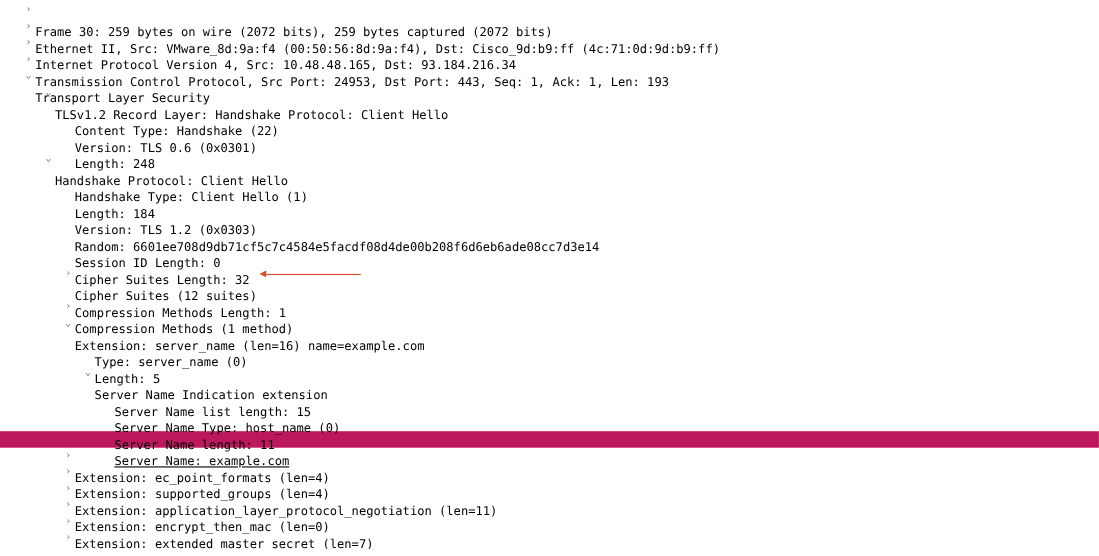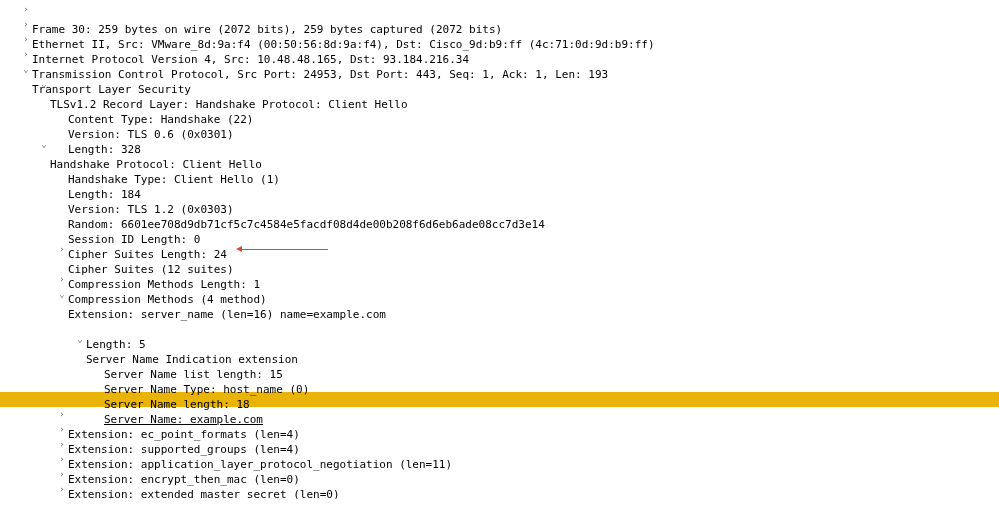--- a/index.html
+++ b/index.html
@@ -1,20 +1,20 @@
 <!DOCTYPE html>
 <html><head>
 <meta charset="utf-8">
 <style>
   html,body{margin:0;padding:0;background:#fff;color:#000;
     font-family:Menlo,Consolas,"DejaVu Sans Mono",monospace;
     font-size:11px;line-height:15px;}
   .pane{padding:2px 0;width:999px;}
   .row{white-space:pre;display:flex;align-items:center;height:15px;}
-  .row.sel{background:#eab308;text-decoration:underline;}
+  .row.sel{background:#be185d;text-decoration:underline;}
   .gut{display:inline-block;width:20px;height:15px;flex:0 0 20px;}
   .ind{display:inline-block;height:15px;flex:0 0 auto;}
   .tw{display:inline-block;width:12px;text-align:center;color:#6b6b6b;
     font-size:9px;flex:0 0 12px;user-select:none;}
   .txt{white-space:pre;margin-top:40px;}
   .arrow{display:inline-block;width:86px;height:1px;background:#d94a2b;
     position:relative;margin-left:8px;vertical-align:middle;}
   .arrow::before{content:"";position:absolute;left:-6px;top:-3px;
     border-right:6px solid #d94a2b;border-top:3.5px solid transparent;
     border-bottom:3.5px solid transparent;}
@@ -24,38 +24,38 @@
 
 <div class="pane" id="pane">
     <div class="row"><span class="gut"></span><span class="ind" style="width: 0px;"></span><span class="tw">›</span><span class="txt">Frame 30: 259 bytes on wire (2072 bits), 259 bytes captured (2072 bits)</span></div>
     <div class="row"><span class="gut"></span><span class="ind" style="width: 0px;"></span><span class="tw">›</span><span class="txt">Ethernet II, Src: VMware_8d:9a:f4 (00:50:56:8d:9a:f4), Dst: Cisco_9d:b9:ff (4c:71:0d:9d:b9:ff)</span></div>
     <div class="row"><span class="gut"></span><span class="ind" style="width: 0px;"></span><span class="tw">›</span><span class="txt">Internet Protocol Version 4, Src: 10.48.48.165, Dst: 93.184.216.34</span></div>
     <div class="row"><span class="gut"></span><span class="ind" style="width: 0px;"></span><span class="tw">›</span><span class="txt">Transmission Control Protocol, Src Port: 24953, Dst Port: 443, Seq: 1, Ack: 1, Len: 193</span></div>
     <div class="row"><span class="gut"></span><span class="ind" style="width: 0px;"></span><span class="tw">⌄</span><span class="txt">Transport Layer Security</span></div>
     <div class="row"><span class="gut"></span><span class="ind" style="width: 18px;"></span><span class="tw">⌄</span><span class="txt">TLSv1.2 Record Layer: Handshake Protocol: Client Hello</span></div>
     <div class="row"><span class="gut"></span><span class="ind" style="width: 36px;"></span><span class="tw"></span><span class="txt">Content Type: Handshake (22)</span></div>
     <div class="row"><span class="gut"></span><span class="ind" style="width: 36px;"></span><span class="tw"></span><span class="txt">Version: TLS 0.6 (0x0301)</span></div>
-    <div class="row"><span class="gut"></span><span class="ind" style="width: 36px;"></span><span class="tw"></span><span class="txt">Length: 328</span></div>
+    <div class="row"><span class="gut"></span><span class="ind" style="width: 36px;"></span><span class="tw"></span><span class="txt">Length: 248</span></div>
     <div class="row"><span class="gut"></span><span class="ind" style="width: 18px;"></span><span class="tw">⌄</span><span class="txt">Handshake Protocol: Client Hello</span></div>
     <div class="row"><span class="gut"></span><span class="ind" style="width: 36px;"></span><span class="tw"></span><span class="txt">Handshake Type: Client Hello (1)</span></div>
     <div class="row"><span class="gut"></span><span class="ind" style="width: 36px;"></span><span class="tw"></span><span class="txt">Length: 184</span></div>
     <div class="row"><span class="gut"></span><span class="ind" style="width: 36px;"></span><span class="tw"></span><span class="txt">Version: TLS 1.2 (0x0303)</span></div>
     <div class="row"><span class="gut"></span><span class="ind" style="width: 36px;"></span><span class="tw"></span><span class="txt">Random: 6601ee708d9db71cf5c7c4584e5facdf08d4de00b208f6d6eb6ade08cc7d3e14</span></div>
     <div class="row"><span class="gut"></span><span class="ind" style="width: 36px;"></span><span class="tw"></span><span class="txt">Session ID Length: 0</span></div>
-    <div class="row"><span class="gut"></span><span class="ind" style="width: 36px;"></span><span class="tw"></span><span class="txt">Cipher Suites Length: 24</span></div>
+    <div class="row"><span class="gut"></span><span class="ind" style="width: 36px;"></span><span class="tw"></span><span class="txt">Cipher Suites Length: 32</span></div>
     <div class="row"><span class="gut"></span><span class="ind" style="width: 36px;"></span><span class="tw">›</span><span class="txt">Cipher Suites (12 suites)</span><span class="arrow"></span></div>
     <div class="row"><span class="gut"></span><span class="ind" style="width: 36px;"></span><span class="tw"></span><span class="txt">Compression Methods Length: 1</span></div>
-    <div class="row"><span class="gut"></span><span class="ind" style="width: 36px;"></span><span class="tw">›</span><span class="txt">Compression Methods (4 method)</span></div>
+    <div class="row"><span class="gut"></span><span class="ind" style="width: 36px;"></span><span class="tw">›</span><span class="txt">Compression Methods (1 method)</span></div>
     <div class="row"><span class="gut"></span><span class="ind" style="width: 36px;"></span><span class="tw">⌄</span><span class="txt">Extension: server_name (len=16) name=example.com</span></div>
-    <div class="row"><span class="gut"></span><span class="ind" style="width: 54px;"></span><span class="tw"></span></div>
+    <div class="row"><span class="gut"></span><span class="ind" style="width: 54px;"></span><span class="tw"></span><span class="txt">Type: server_name (0)</span></div>
     <div class="row"><span class="gut"></span><span class="ind" style="width: 54px;"></span><span class="tw"></span><span class="txt">Length: 5</span></div>
     <div class="row"><span class="gut"></span><span class="ind" style="width: 54px;"></span><span class="tw">⌄</span><span class="txt">Server Name Indication extension</span></div>
     <div class="row"><span class="gut"></span><span class="ind" style="width: 72px;"></span><span class="tw"></span><span class="txt">Server Name list length: 15</span></div>
     <div class="row"><span class="gut"></span><span class="ind" style="width: 72px;"></span><span class="tw"></span><span class="txt">Server Name Type: host_name (0)</span></div>
-    <div class="row"><span class="gut"></span><span class="ind" style="width: 72px;"></span><span class="tw"></span><span class="txt">Server Name length: 18</span></div>
+    <div class="row"><span class="gut"></span><span class="ind" style="width: 72px;"></span><span class="tw"></span><span class="txt">Server Name length: 11</span></div>
     <div class="row sel"><span class="gut sel-gutter"></span><span class="ind" style="width: 72px;"></span><span class="tw"></span><span class="txt">Server Name: example.com</span></div>
     <div class="row"><span class="gut"></span><span class="ind" style="width: 36px;"></span><span class="tw">›</span><span class="txt">Extension: ec_point_formats (len=4)</span></div>
     <div class="row"><span class="gut"></span><span class="ind" style="width: 36px;"></span><span class="tw">›</span><span class="txt">Extension: supported_groups (len=4)</span></div>
     <div class="row"><span class="gut"></span><span class="ind" style="width: 36px;"></span><span class="tw">›</span><span class="txt">Extension: application_layer_protocol_negotiation (len=11)</span></div>
     <div class="row"><span class="gut"></span><span class="ind" style="width: 36px;"></span><span class="tw">›</span><span class="txt">Extension: encrypt_then_mac (len=0)</span></div>
-    <div class="row"><span class="gut"></span><span class="ind" style="width: 36px;"></span><span class="tw">›</span><span class="txt">Extension: extended_master_secret (len=0)</span></div>
+    <div class="row"><span class="gut"></span><span class="ind" style="width: 36px;"></span><span class="tw">›</span><span class="txt">Extension: extended_master_secret (len=7)</span></div>
     <div class="row"><span class="gut"></span><span class="ind" style="width: 36px;"></span><span class="tw">›</span><span class="txt">Extension: signature_algorithms (len=48)</span></div>
   </div>
 
 </body></html>

